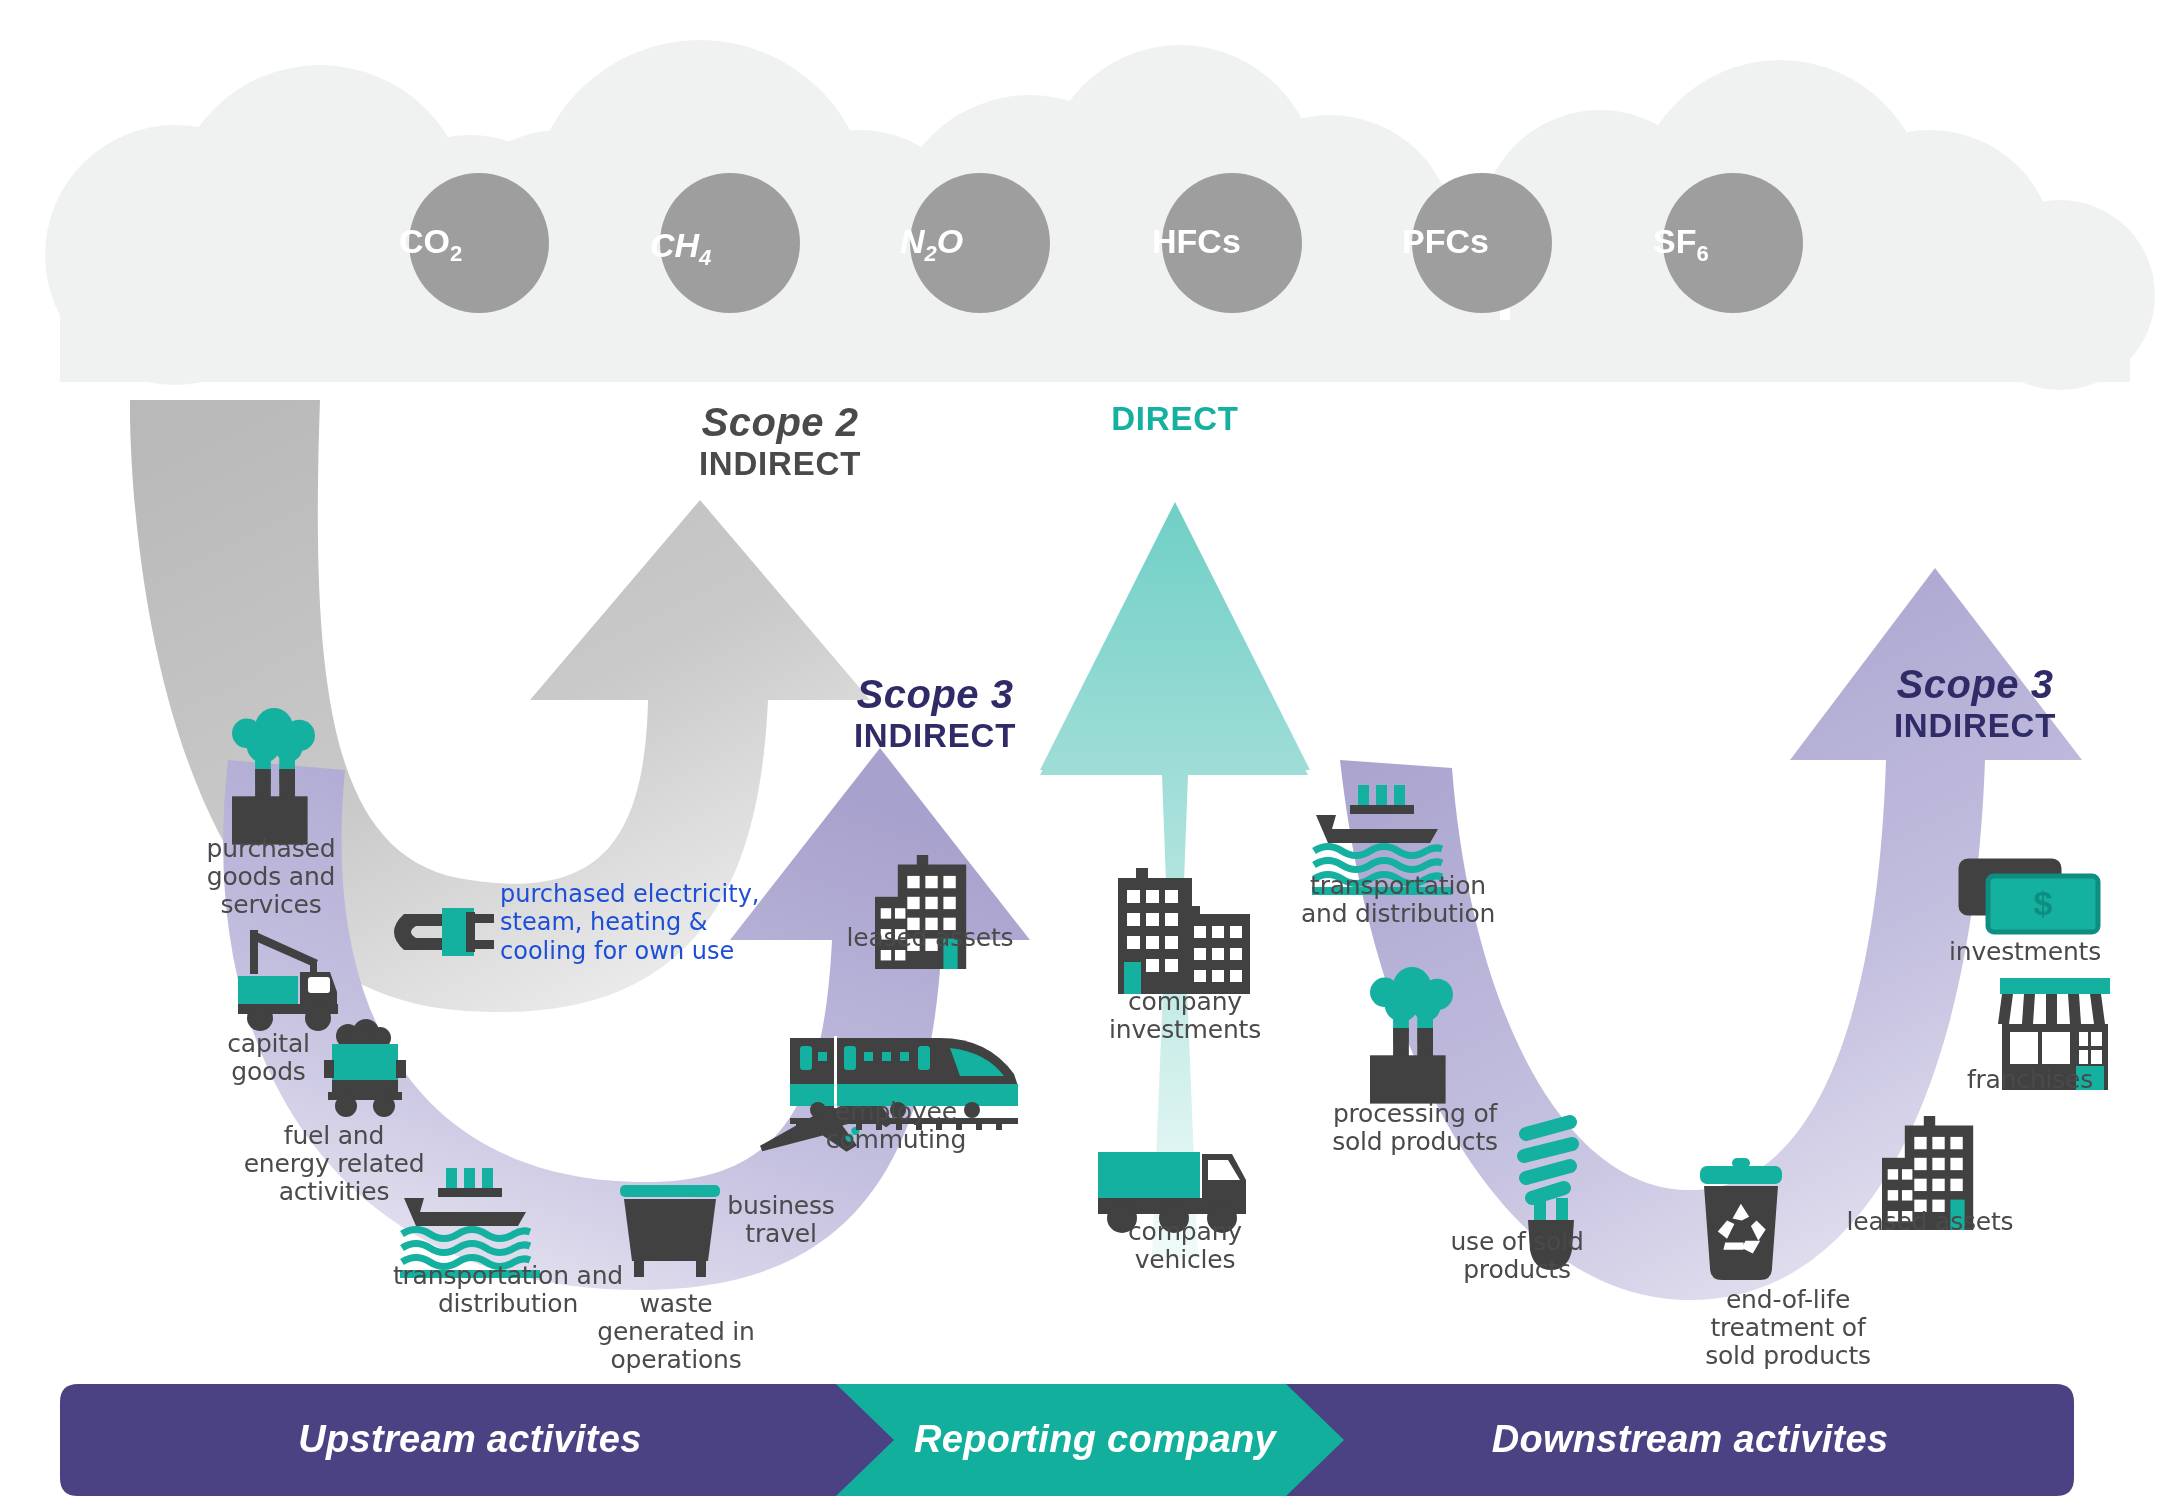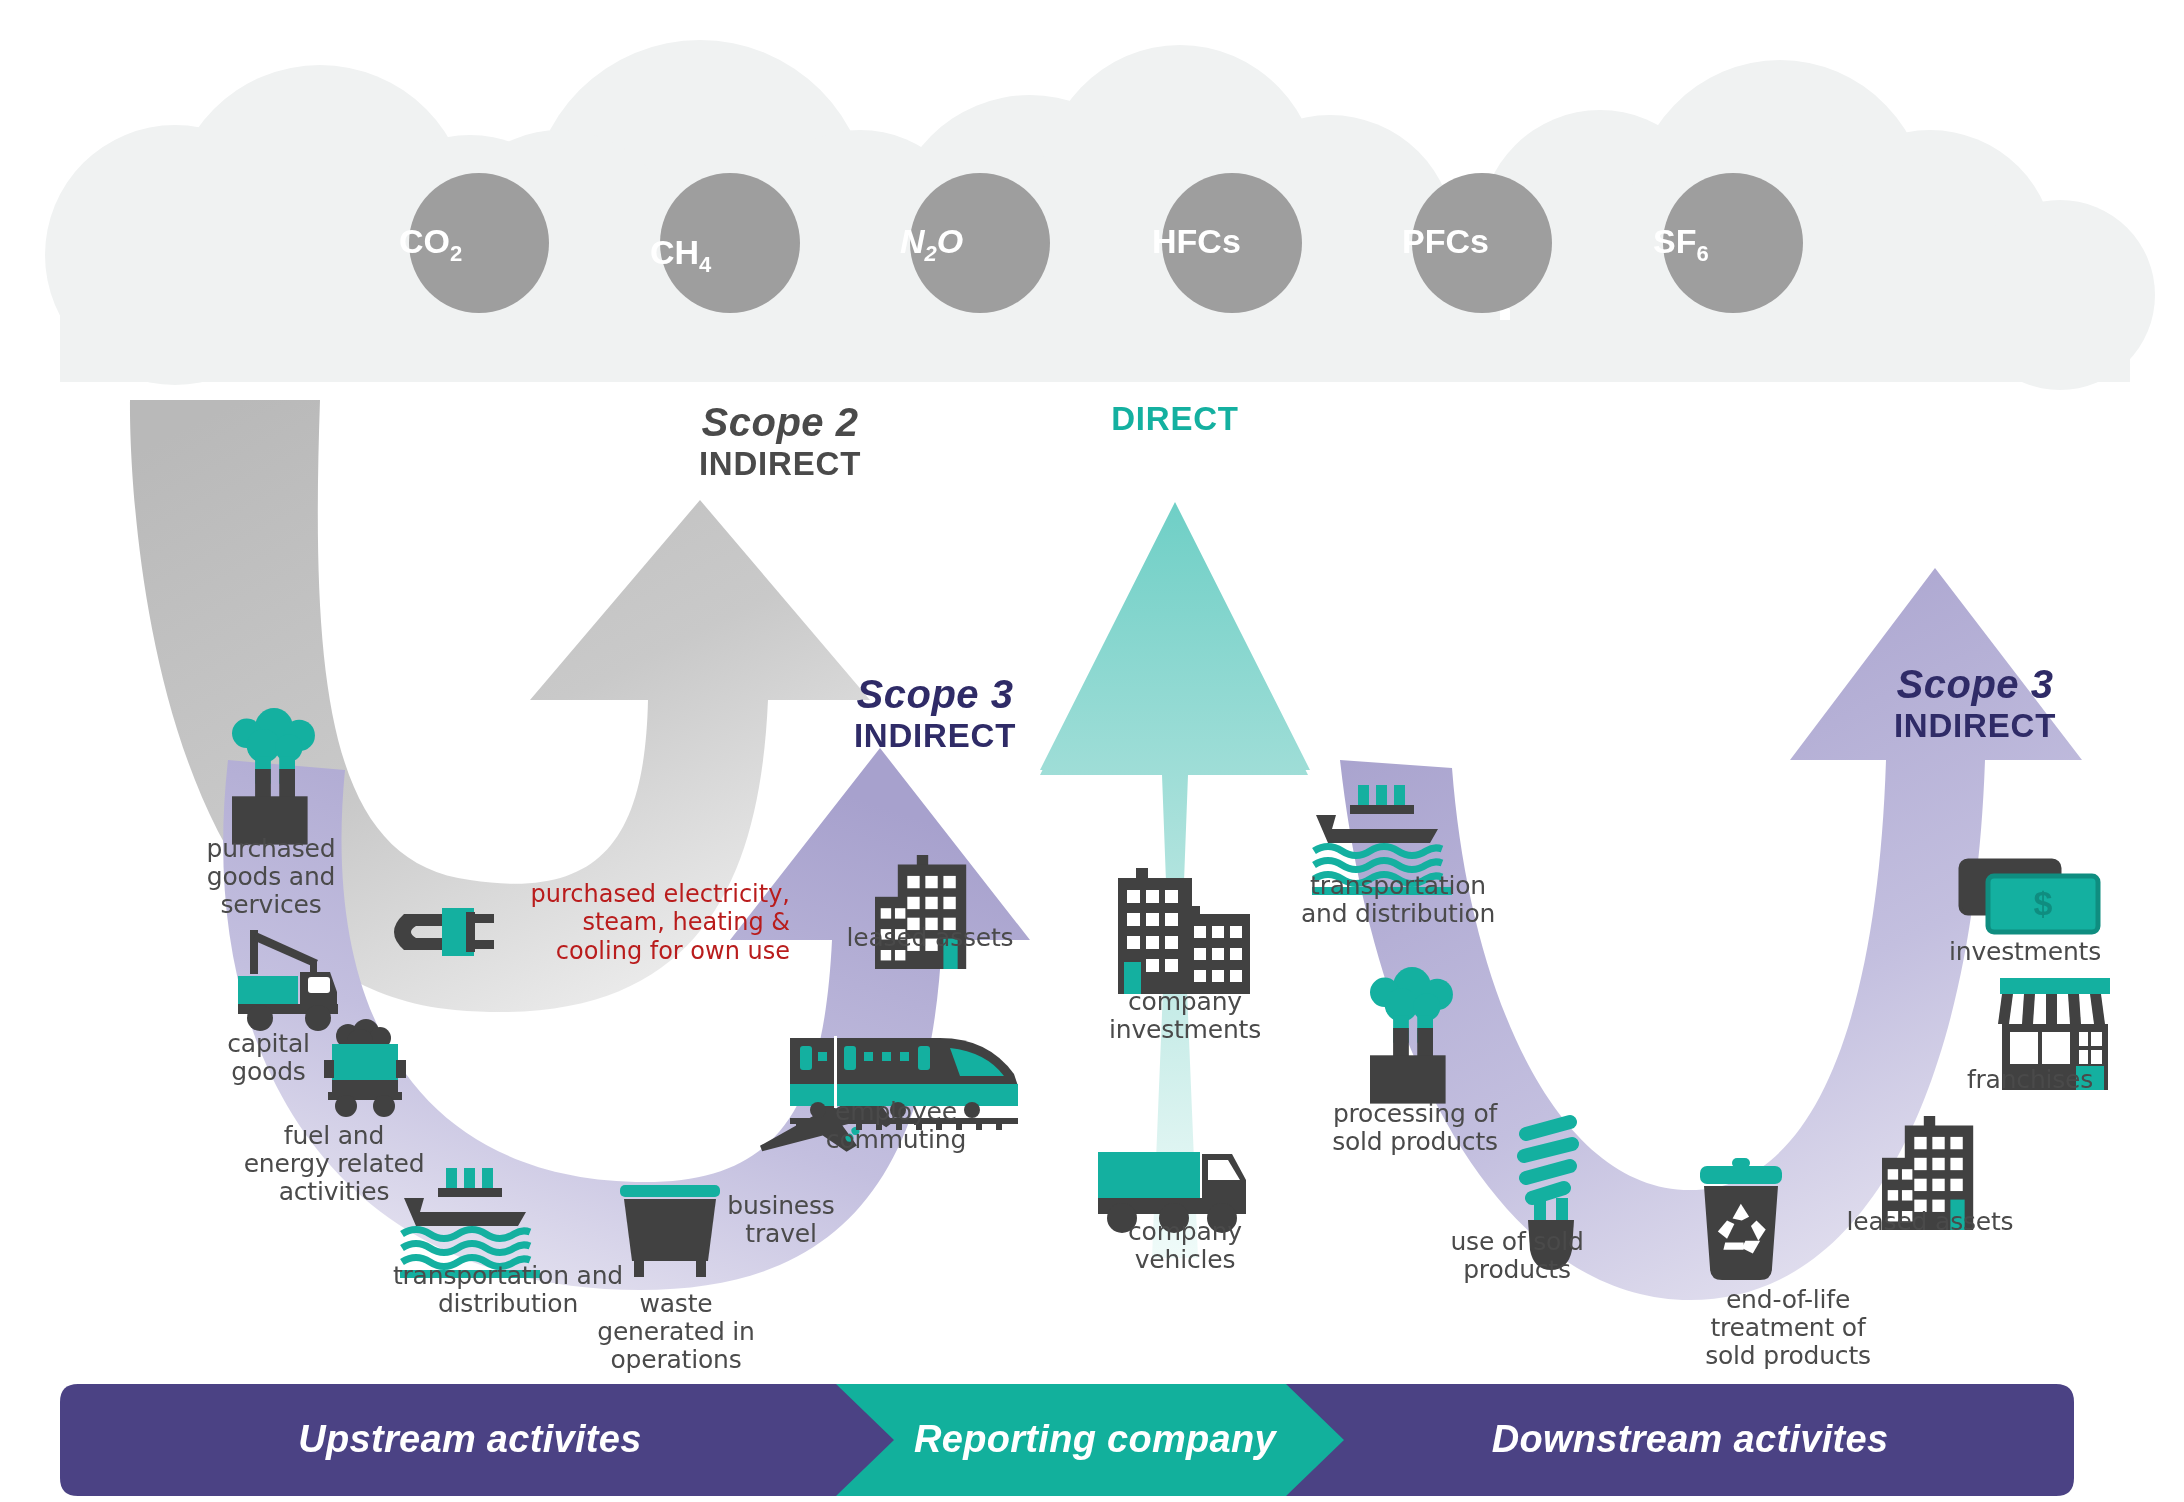--- a/index.html
+++ b/index.html
@@ -16,21 +16,21 @@
   .scope{position:absolute;text-align:center;}
   .scope .s1{font-style:italic;font-weight:bold;font-size:40px;font-family:"Liberation Sans", sans-serif;letter-spacing:0.5px;}
   .scope .s2{font-weight:bold;font-size:33px;font-family:"Liberation Sans", sans-serif;letter-spacing:0.8px;}
   .sc-gray .s1,.sc-gray .s2{color:#4a4a4a;}
   .sc-teal .s1,.sc-teal .s2{color:#14b0a0;}
   .sc-purple .s1,.sc-purple .s2{color:#2f2b67;}
 
   .banner-text{position:absolute;color:#ffffff;font-style:italic;font-weight:bold;
                font-size:38px;font-family:"Liberation Sans", sans-serif;text-align:center;letter-spacing:0.3px;}
 
-  .elecnote{position:absolute;color:#b91c1c;font-size:24px;line-height:1.18;text-align:right;}
+  .elecnote{position:absolute;color:#1d4ed8;font-size:24px;line-height:1.18;text-align:left;}
 </style>
 </head>
 <body>
 
 <div id="stage">
 
 <svg id="scene" viewBox="0 0 2184 1502">
   <defs>
     <linearGradient id="gradTeal" x1="0" y1="0" x2="0" y2="1">
       <stop offset="0%" stop-color="#6fcfc6"></stop>
@@ -405,21 +405,21 @@
   <g>
     <path d="M60,1402 q0,-18 18,-18 L840,1384 L900,1440 L840,1496 L78,1496 q-18,0 -18,-18 Z" fill="#4b4284"></path>
     <path d="M836,1384 L1290,1384 L1348,1440 L1290,1496 L836,1496 L894,1440 Z" fill="#12b09c"></path>
     <path d="M1286,1384 L2056,1384 q18,0 18,18 L2074,1478 q0,18 -18,18 L1286,1496 L1344,1440 Z" fill="#4b4284"></path>
   </g>
 </svg>
 
 <div class="gaslbl" style="left:399px;top:222px;">
   <span>CO</span><sub>2</sub>
 </div>
-<div class="gaslbl" style="left:650px;top:233px;">
+<div class="gaslbl" style="left:650px;top:226px;font-style:italic;">
   <span>CH</span><sub>4</sub>
 </div>
 <div class="gaslbl" style="left:900px;top:222px;font-style:italic;">
   <span>N</span><sub>2</sub><span>O</span>
 </div>
 <div class="gaslbl" style="left:1152px;top:222px;">
   <span>HFCs</span>
 </div>
 <div class="gaslbl" style="left:1402px;top:222px;">
   <span>PFCs</span>

